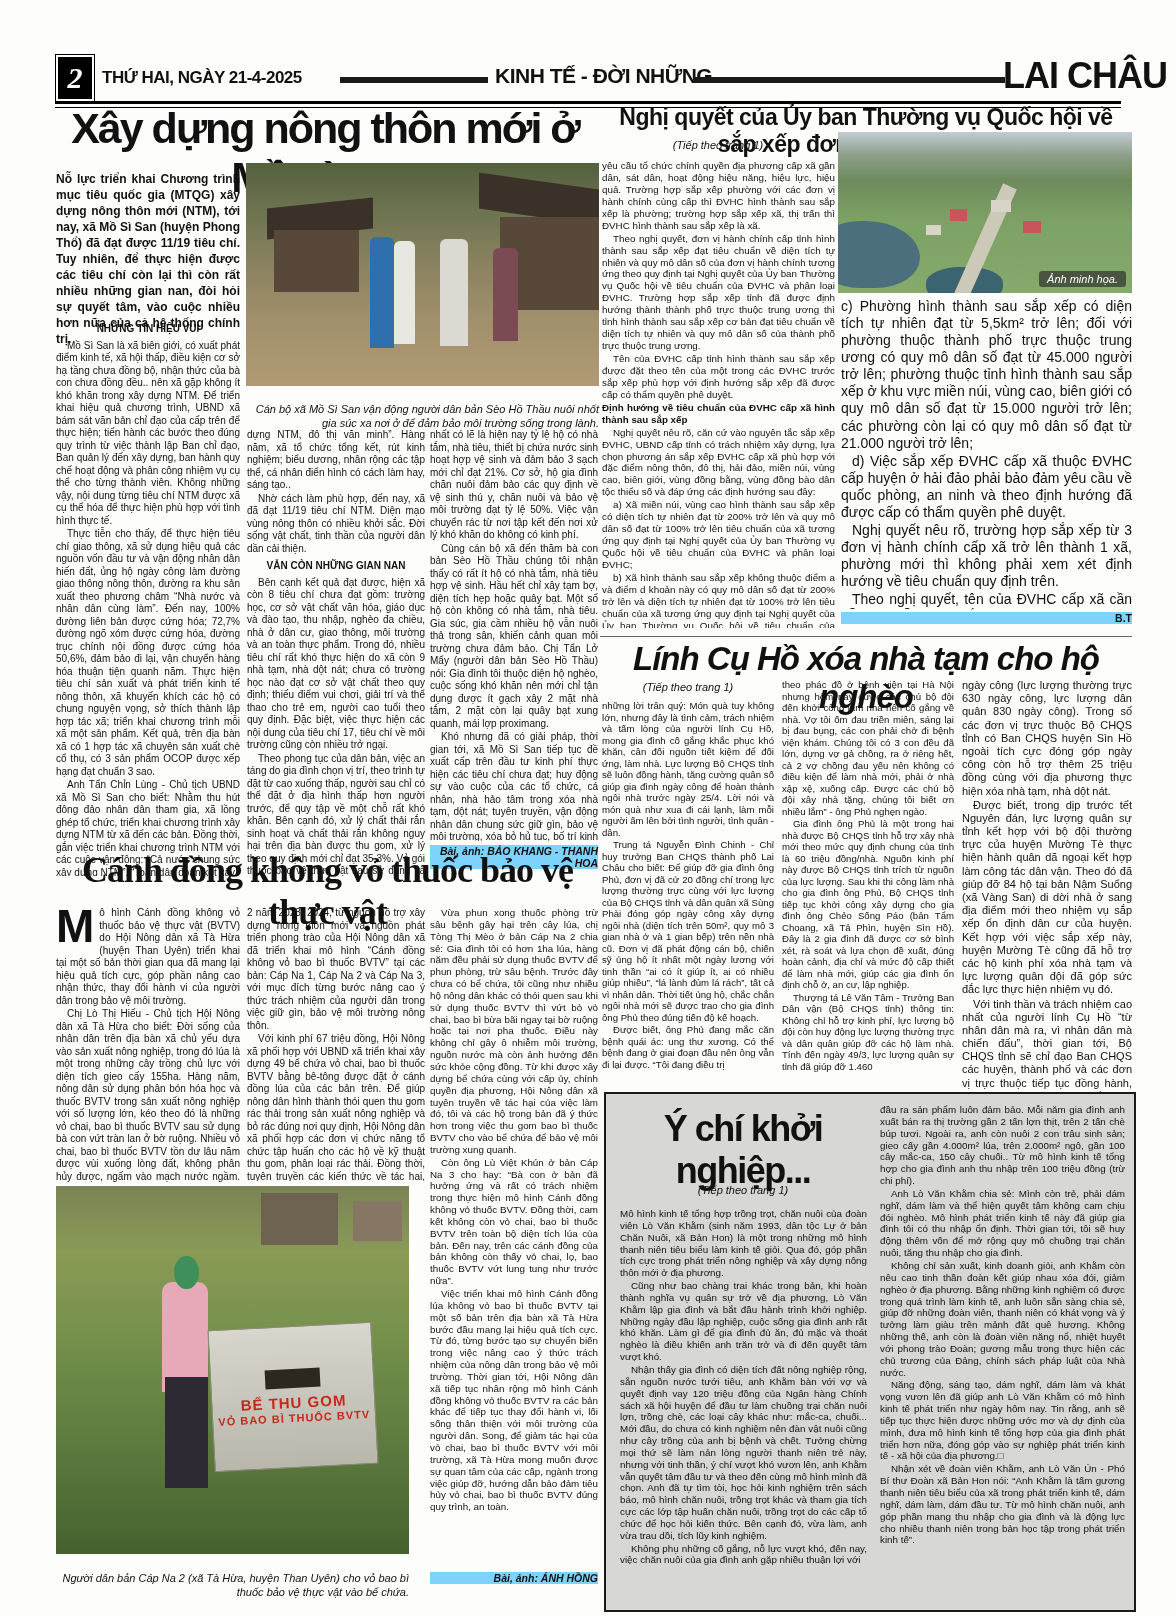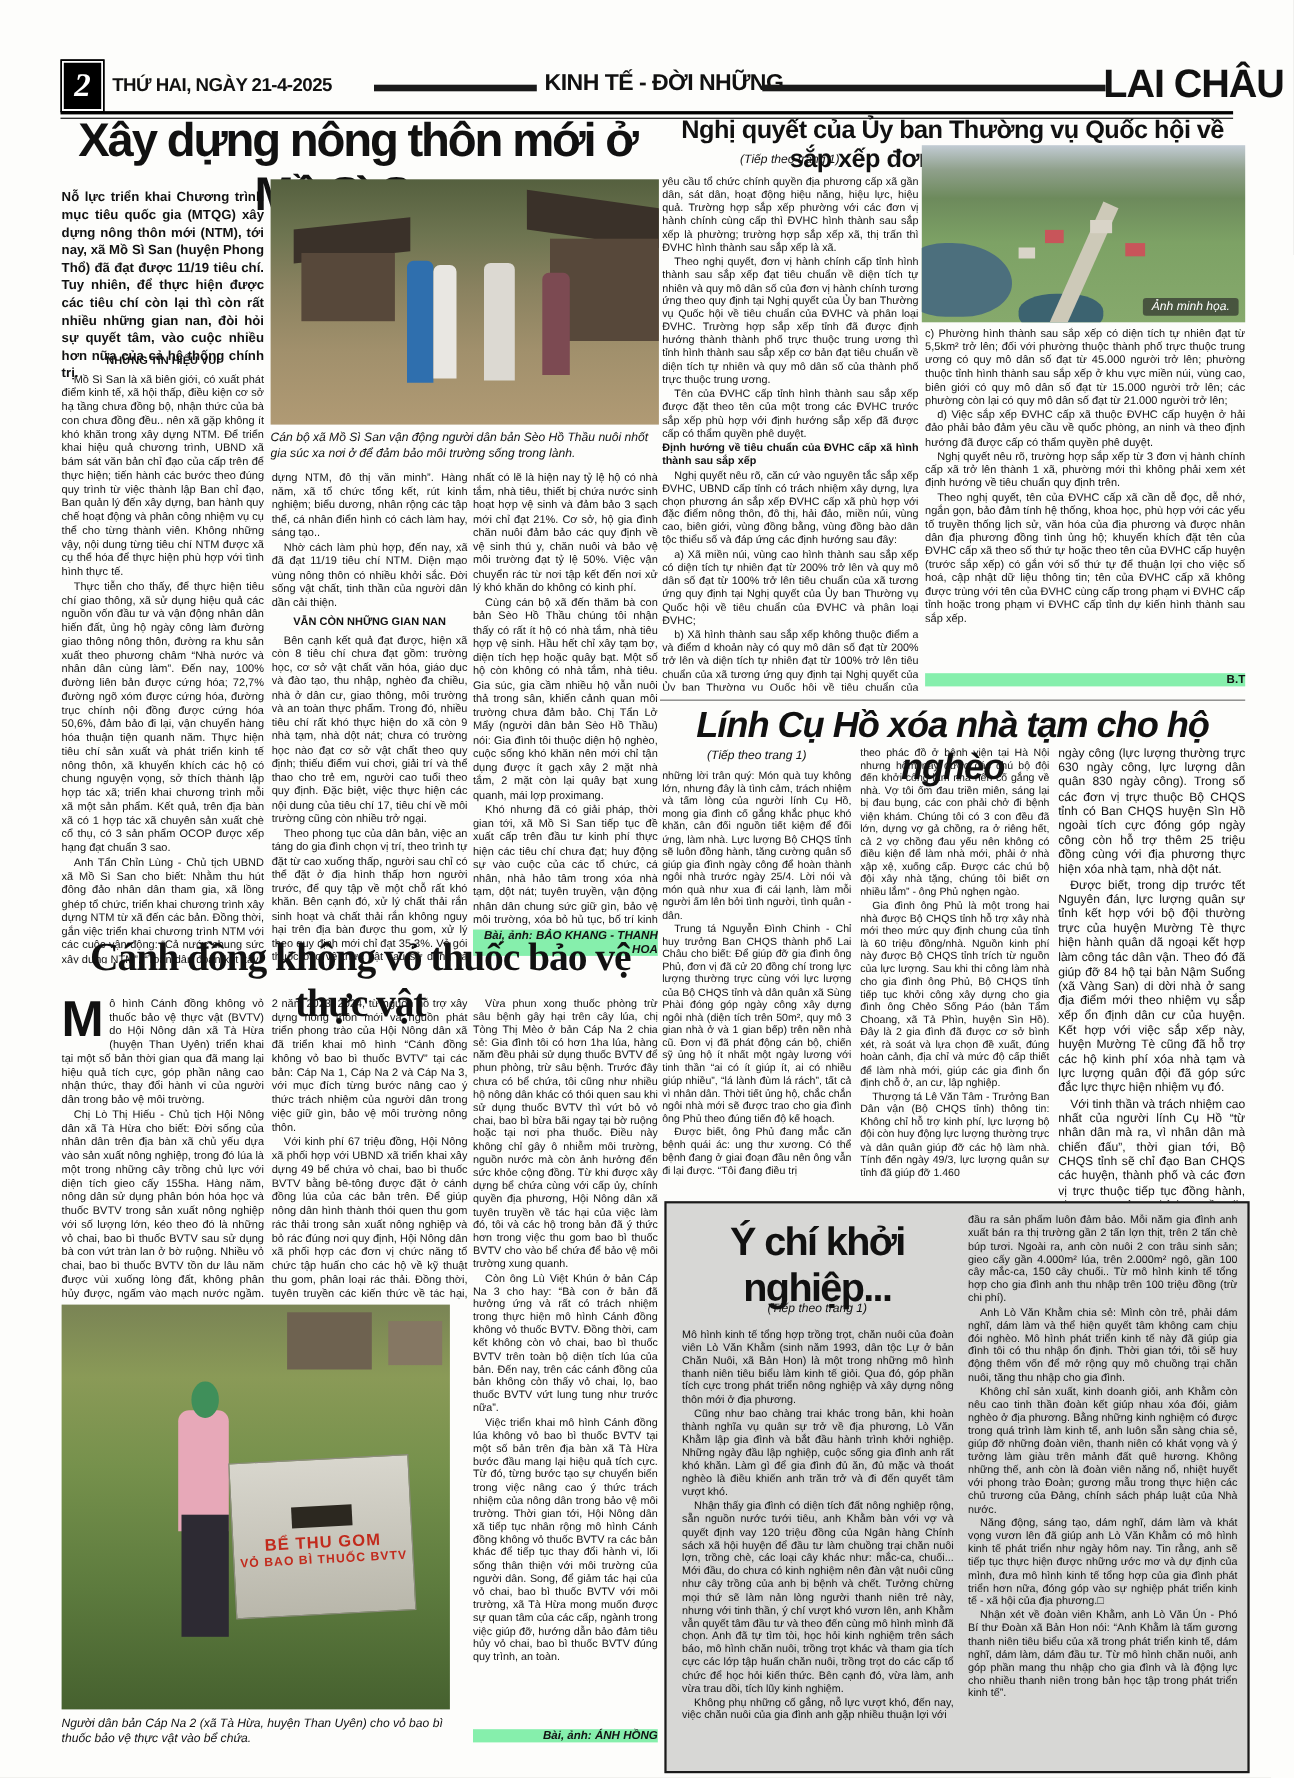--- a/index.html
+++ b/index.html
@@ -14,22 +14,22 @@
   .hbar{background:#1a1a1a;height:6px;}
   .masthead{font:800 36px "Liberation Sans",sans-serif;letter-spacing:-1px;}
   .hrule{border-top:3px solid #000;border-bottom:1px solid #000;height:3px;}
   
   .col{font-size:10px;line-height:1.25;text-align:justify;overflow:hidden;}
   .col p{margin:0 0 1px 0;text-indent:11px;}
   .col p.ni{text-indent:0;}
   .sub{font-weight:bold;text-align:center;text-indent:0!important;margin:5px 0 4px 0!important;}
   .subin{font-weight:bold;}
   .cont{font-style:italic;text-align:center;font-size:11px;}
-  .byline{font:italic 700 10.5px "Liberation Sans",sans-serif;text-align:right;background:#86efac;}
-  .caption{font:italic 11px "Liberation Sans",sans-serif;line-height:1.3;text-align:left;}
+  .byline{font:italic 700 10.5px "Liberation Sans",sans-serif;text-align:right;background:#7dd3fc;}
+  .caption{font:italic 11px "Liberation Sans",sans-serif;line-height:1.3;text-align:right;margin-top:11px;}
   
   .t1{font:800 43px "Liberation Sans",sans-serif;letter-spacing:-2px;text-align:center;}
   .t2{font:800 23px "Liberation Sans",sans-serif;letter-spacing:-.5px;text-align:center;}
   .t3{font:italic 800 33px "Liberation Sans",sans-serif;letter-spacing:-1px;text-align:center;}
   .t4{font:800 36px "Liberation Serif",serif;letter-spacing:-1px;text-align:center;}
   .t5{font:800 36px "Liberation Sans",sans-serif;letter-spacing:-1.5px;text-align:center;}
   .lead{font-weight:bold;font-size:12px;line-height:1.33;text-align:justify;}
   .dropcap{float:left;font:800 46px/38px "Liberation Sans",sans-serif;margin:0 5px 0 0;}
   
   .photo{overflow:hidden;}
@@ -126,21 +126,21 @@
   <div class="abs col" style="left:602px;top:160px;width:233px;height:468px;font-size:9.8px;line-height:1.22;">
     <p class="ni">yêu cầu tổ chức chính quyền địa phương cấp xã gần dân, sát dân, hoạt động hiệu năng, hiệu lực, hiệu quả. Trường hợp sắp xếp phường với các đơn vị hành chính cùng cấp thì ĐVHC hình thành sau sắp xếp là phường; trường hợp sắp xếp xã, thị trấn thì ĐVHC hình thành sau sắp xếp là xã.</p>
     <p>Theo nghị quyết, đơn vị hành chính cấp tỉnh hình thành sau sắp xếp đạt tiêu chuẩn về diện tích tự nhiên và quy mô dân số của đơn vị hành chính tương ứng theo quy định tại Nghị quyết của Ủy ban Thường vụ Quốc hội về tiêu chuẩn của ĐVHC và phân loại ĐVHC. Trường hợp sắp xếp tỉnh đã được định hướng thành thành phố trực thuộc trung ương thì tỉnh hình thành sau sắp xếp cơ bản đạt tiêu chuẩn về diện tích tự nhiên và quy mô dân số của thành phố trực thuộc trung ương.</p>
     <p>Tên của ĐVHC cấp tỉnh hình thành sau sắp xếp được đặt theo tên của một trong các ĐVHC trước sắp xếp phù hợp với định hướng sắp xếp đã được cấp có thẩm quyền phê duyệt.</p>
     <p class="ni subin">Định hướng về tiêu chuẩn của ĐVHC cấp xã hình thành sau sắp xếp</p>
     <p>Nghị quyết nêu rõ, căn cứ vào nguyên tắc sắp xếp ĐVHC, UBND cấp tỉnh có trách nhiệm xây dựng, lựa chọn phương án sắp xếp ĐVHC cấp xã phù hợp với đặc điểm nông thôn, đô thị, hải đảo, miền núi, vùng cao, biên giới, vùng đồng bằng, vùng đồng bào dân tộc thiểu số và đáp ứng các định hướng sau đây:</p>
     <p>a) Xã miền núi, vùng cao hình thành sau sắp xếp có diện tích tự nhiên đạt từ 200% trở lên và quy mô dân số đạt từ 100% trở lên tiêu chuẩn của xã tương ứng quy định tại Nghị quyết của Ủy ban Thường vụ Quốc hội về tiêu chuẩn của ĐVHC và phân loại ĐVHC;</p>
     <p>b) Xã hình thành sau sắp xếp không thuộc điểm a và điểm d khoản này có quy mô dân số đạt từ 200% trở lên và diện tích tự nhiên đạt từ 100% trở lên tiêu chuẩn của xã tương ứng quy định tại Nghị quyết của Ủy ban Thường vụ Quốc hội về tiêu chuẩn của ĐVHC và phân loại ĐVHC;</p>
   </div>
 
-  <div class="abs col" style="left:841px;top:298px;width:291px;height:312px;font-size:10px;line-height:1.22;">
+  <div class="abs col" style="left:841px;top:298px;width:291px;height:312px;font-size:14px;line-height:1.22;">
     <p class="ni">c) Phường hình thành sau sắp xếp có diện tích tự nhiên đạt từ 5,5km² trở lên; đối với phường thuộc thành phố trực thuộc trung ương có quy mô dân số đạt từ 45.000 người trở lên; phường thuộc tỉnh hình thành sau sắp xếp ở khu vực miền núi, vùng cao, biên giới có quy mô dân số đạt từ 15.000 người trở lên; các phường còn lại có quy mô dân số đạt từ 21.000 người trở lên;</p>
     <p>d) Việc sắp xếp ĐVHC cấp xã thuộc ĐVHC cấp huyện ở hải đảo phải bảo đảm yêu cầu về quốc phòng, an ninh và theo định hướng đã được cấp có thẩm quyền phê duyệt.</p>
     <p>Nghị quyết nêu rõ, trường hợp sắp xếp từ 3 đơn vị hành chính cấp xã trở lên thành 1 xã, phường mới thì không phải xem xét định hướng về tiêu chuẩn quy định trên.</p>
     <p>Theo nghị quyết, tên của ĐVHC cấp xã cần dễ đọc, dễ nhớ, ngắn gọn, bảo đảm tính hệ thống, khoa học, phù hợp với các yếu tố truyền thống lịch sử, văn hóa của địa phương và được nhân dân địa phương đồng tình ủng hộ; khuyến khích đặt tên của ĐVHC cấp xã theo số thứ tự hoặc theo tên của ĐVHC cấp huyện (trước sắp xếp) có gắn với số thứ tự để thuận lợi cho việc số hoá, cập nhật dữ liệu thông tin; tên của ĐVHC cấp xã không được trùng với tên của ĐVHC cùng cấp trong phạm vi ĐVHC cấp tỉnh hoặc trong phạm vi ĐVHC cấp tỉnh dự kiến hình thành sau sắp xếp.</p>
   </div>
   <div class="abs byline" style="left:841px;top:612px;width:291px;font-style:normal;">B.T</div>
 
   <div class="abs thinrule" style="left:600px;top:636px;width:532px;"></div>
 
   <div class="abs t3" style="left:600px;top:640px;width:532px;">Lính Cụ Hồ xóa nhà tạm cho hộ nghèo</div>

